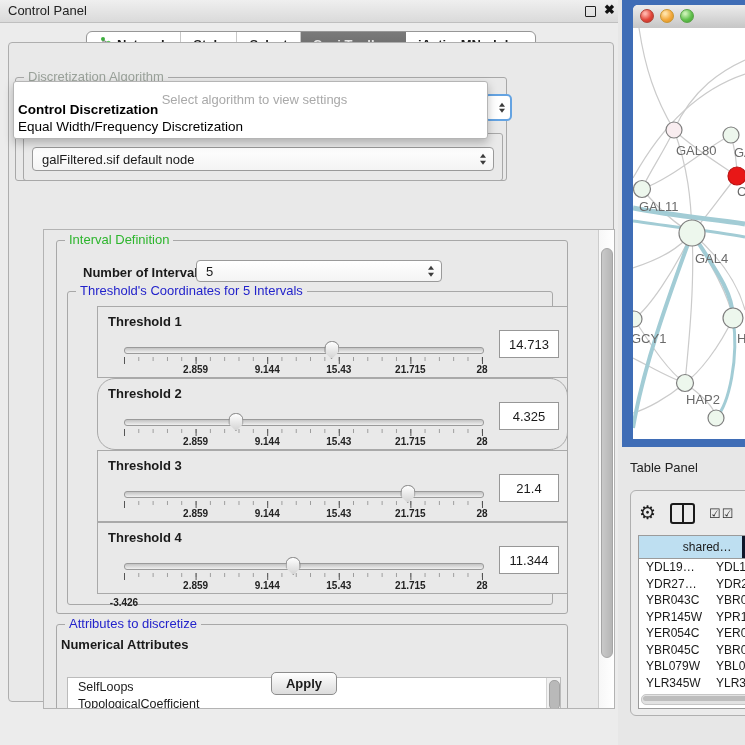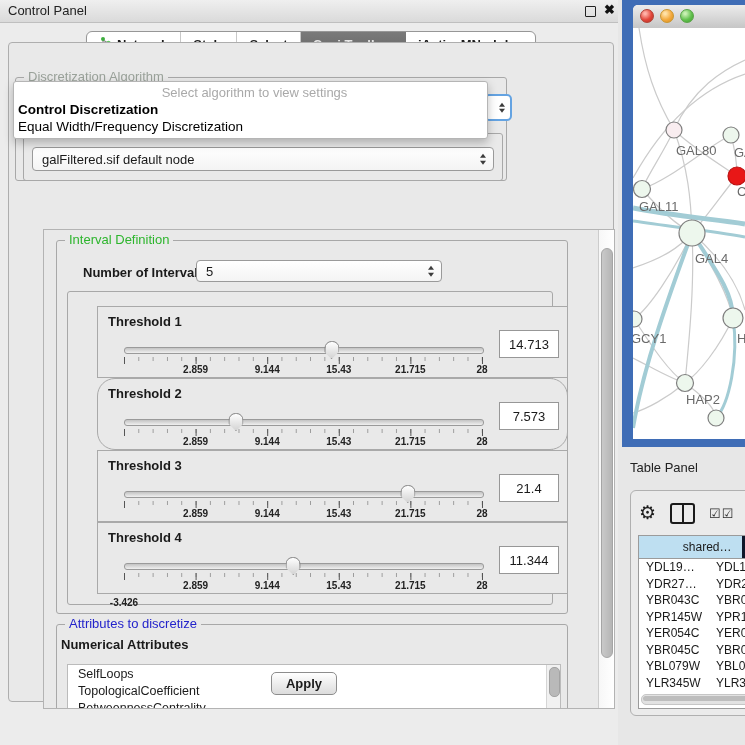--- a/index.html
+++ b/index.html
@@ -40,21 +40,21 @@
     font-size:13px;padding:0 22px 0 9px;box-sizing:border-box;}
   .spin{position:absolute;right:7px;top:50%;transform:translateY(-50%);}
   .spin .u{width:0;height:0;border-left:3.5px solid transparent;border-right:3.5px solid transparent;
            border-bottom:4.5px solid #3c3c3c;margin-bottom:2.5px;}
   .spin .d{width:0;height:0;border-left:3.5px solid transparent;border-right:3.5px solid transparent;
            border-top:4.5px solid #3c3c3c;}
 
   
   #algo-popup{left:13px;top:81px;width:473px;height:56px;background:#fff;
     border:1px solid #b5b5b5;border-radius:3px;box-shadow:0 4px 10px rgba(0,0,0,.25);z-index:30;}
-  #algo-popup .prompt{position:absolute;left:0;right:0;top:3px;text-align:center;
+  #algo-popup .prompt{position:absolute;left:0;right:0;top:10px;text-align:center;
     color:#a9a9a9;font-size:13px;margin-left:8px;}
   #algo-popup .it0{position:absolute;left:4px;top:20px;font-size:13.5px;font-weight:bold;color:#000;}
   #algo-popup .it1{position:absolute;left:4px;top:37px;font-size:13.5px;color:#000;}
   #algo-combo-ring{left:484px;top:94px;width:24px;height:23px;background:#fff;
     border:2px solid #64a3e2;border-radius:5px;z-index:20;}
   #algo-combo-ring .spin{right:5px;}
 
   
   #scrollpane{left:34px;top:186px;width:570px;height:478px;background:#e9e9e9;
     border:1px solid #b3b3b3;overflow:hidden;}
@@ -79,21 +79,21 @@
   .scale-row{position:absolute;left:26px;top:57px;width:358px;height:12px;
     font-size:10px;font-weight:bold;color:#222;}
   .scale-row span{position:absolute;transform:translateX(-50%);white-space:nowrap;}
   .scale-row span:nth-child(1){left:0%;margin-top:17px;}  .scale-row span:nth-child(2){left:20%;}
   .scale-row span:nth-child(3){left:40%;} .scale-row span:nth-child(4){left:60%;}
   .scale-row span:nth-child(5){left:80%;} .scale-row span:nth-child(6){left:100%;}
   .val-box{position:absolute;right:8px;top:23px;width:58px;height:26px;background:#fff;
     border:1px solid #979797;font-size:13px;display:flex;align-items:center;justify-content:center;}
 
   
-  #attr-list{position:absolute;left:10px;top:39px;width:492px;height:58px;background:#fff;
+  #attr-list{position:absolute;left:10px;top:52px;width:492px;height:58px;background:#fff;
     border:1px solid #bbb;font-size:12.5px;overflow:hidden;}
   #attr-list .li{padding:1.5px 0 1.5px 10px;}
   #attr-list .lsb{position:absolute;right:0;top:0;width:13px;height:100%;background:#f1f1f1;border-left:1px solid #d5d5d5;}
   #attr-list .lsb .thumb{position:absolute;left:1.5px;top:2px;width:9px;height:28px;border-radius:5px;
     background:#b9b9b9;border:1px solid #a3a3a3;}
 
   .btn{position:absolute;display:flex;align-items:center;justify-content:center;
     background:linear-gradient(#ffffff,#dcdcdc);border:1px solid #8d8d8d;border-radius:5px;
     font-size:13px;font-weight:600;}
 
@@ -197,20 +197,21 @@
           <div class="abs" style="left:26px;top:24px;font-size:13px;font-weight:bold;">Number of Intervals</div>
           <div class="combo" style="left:139px;top:19px;width:246px;height:22px;">
             <span>5</span>
             <span class="spin">
                 <div class="u"></div>
                 <div class="d"></div>
               </span>
           </div>
 
           <div class="group" style="left:10px;top:50px;width:484px;height:312px;">
+            <span class="legend lg-blue">Threshold's Coordinates for 5 Intervals</span>
 
             <div class="thr-box" style="top:14px;">
               <div class="thr-label">Threshold 1</div>
               <div class="track">
                 <div class="thumb-sl" style="left: 57.7%;"></div>
               </div>
               <div class="ticks"></div>
               <div class="scale-row">
                 <span>-3.426</span>
                   <span>2.859</span>
@@ -232,21 +233,21 @@
               <div class="ticks"></div>
               <div class="scale-row">
                 <span>-3.426</span>
                   <span>2.859</span>
                   <span>9.144</span>
                   <span>15.43</span>
                   <span>21.715</span>
                   <span>28</span>
               </div>
               <div class="val-box">
-                  <span>7.573</span>
+                  <span>4.325</span>
                 </div>
             </div>
 
             <div class="thr-box" style="top:158px;">
               <div class="thr-label">Threshold 3</div>
               <div class="track">
                 <div class="thumb-sl" style="left: 79%;"></div>
               </div>
               <div class="ticks"></div>
               <div class="scale-row">

